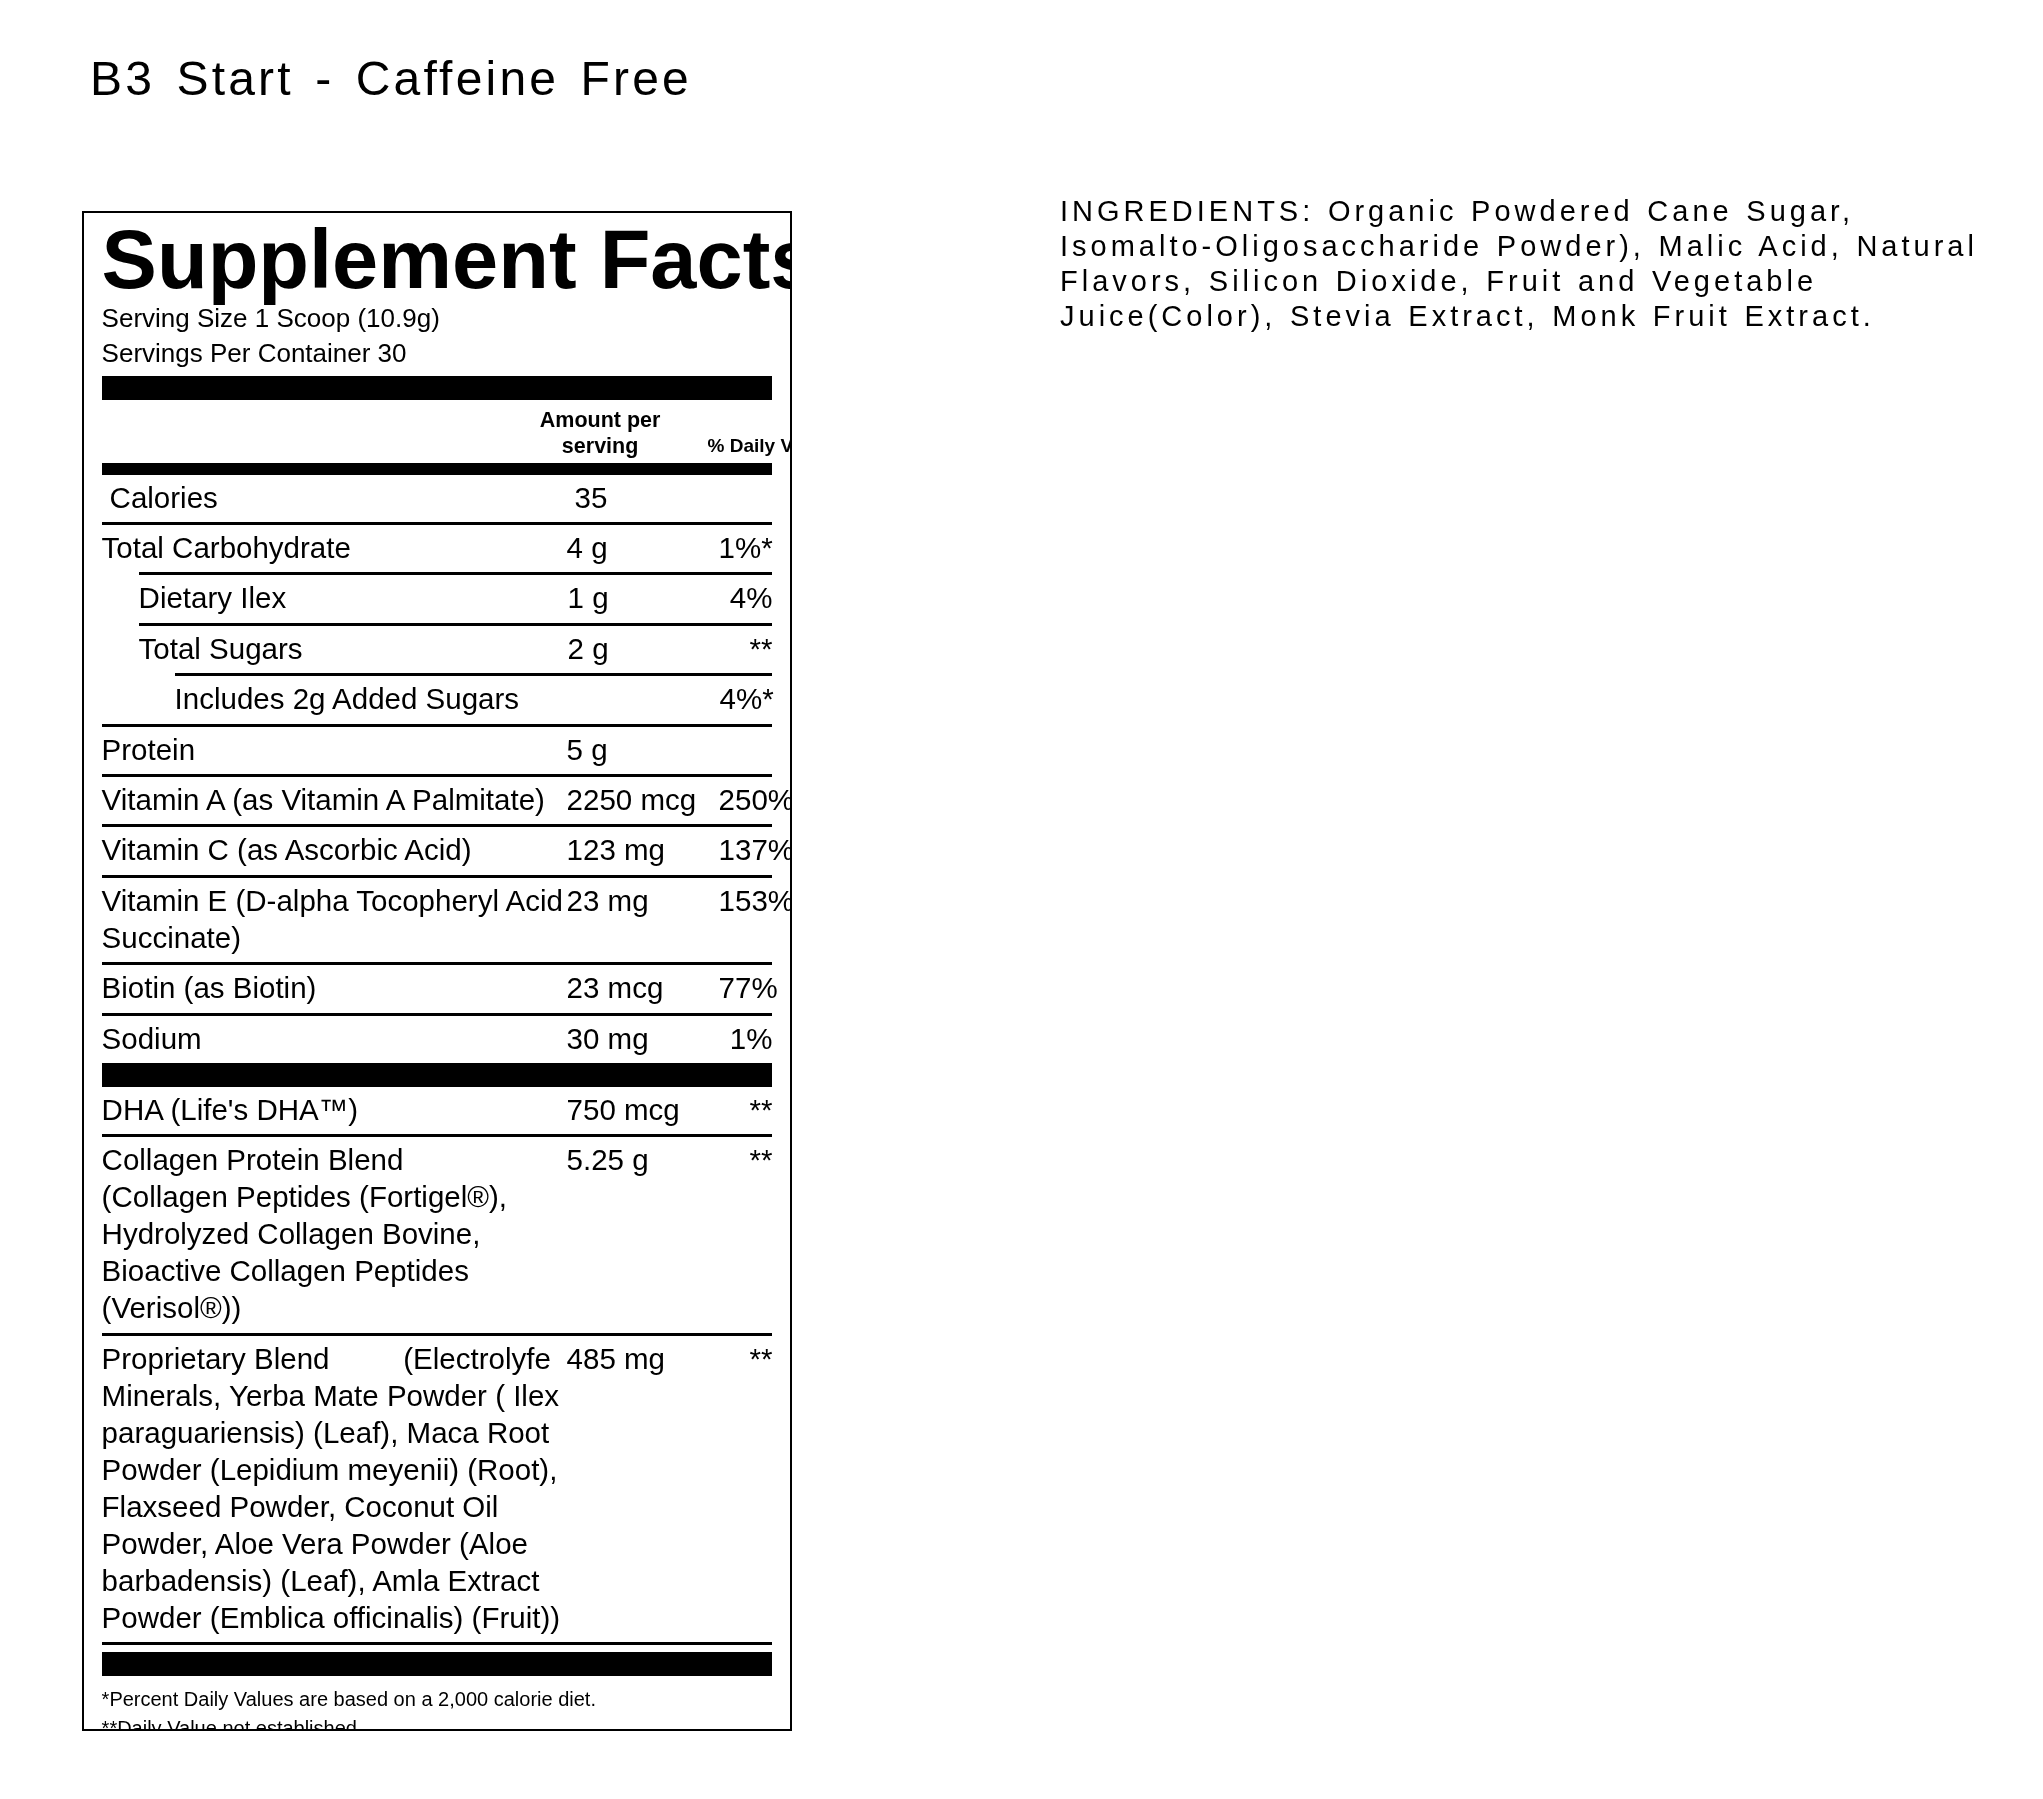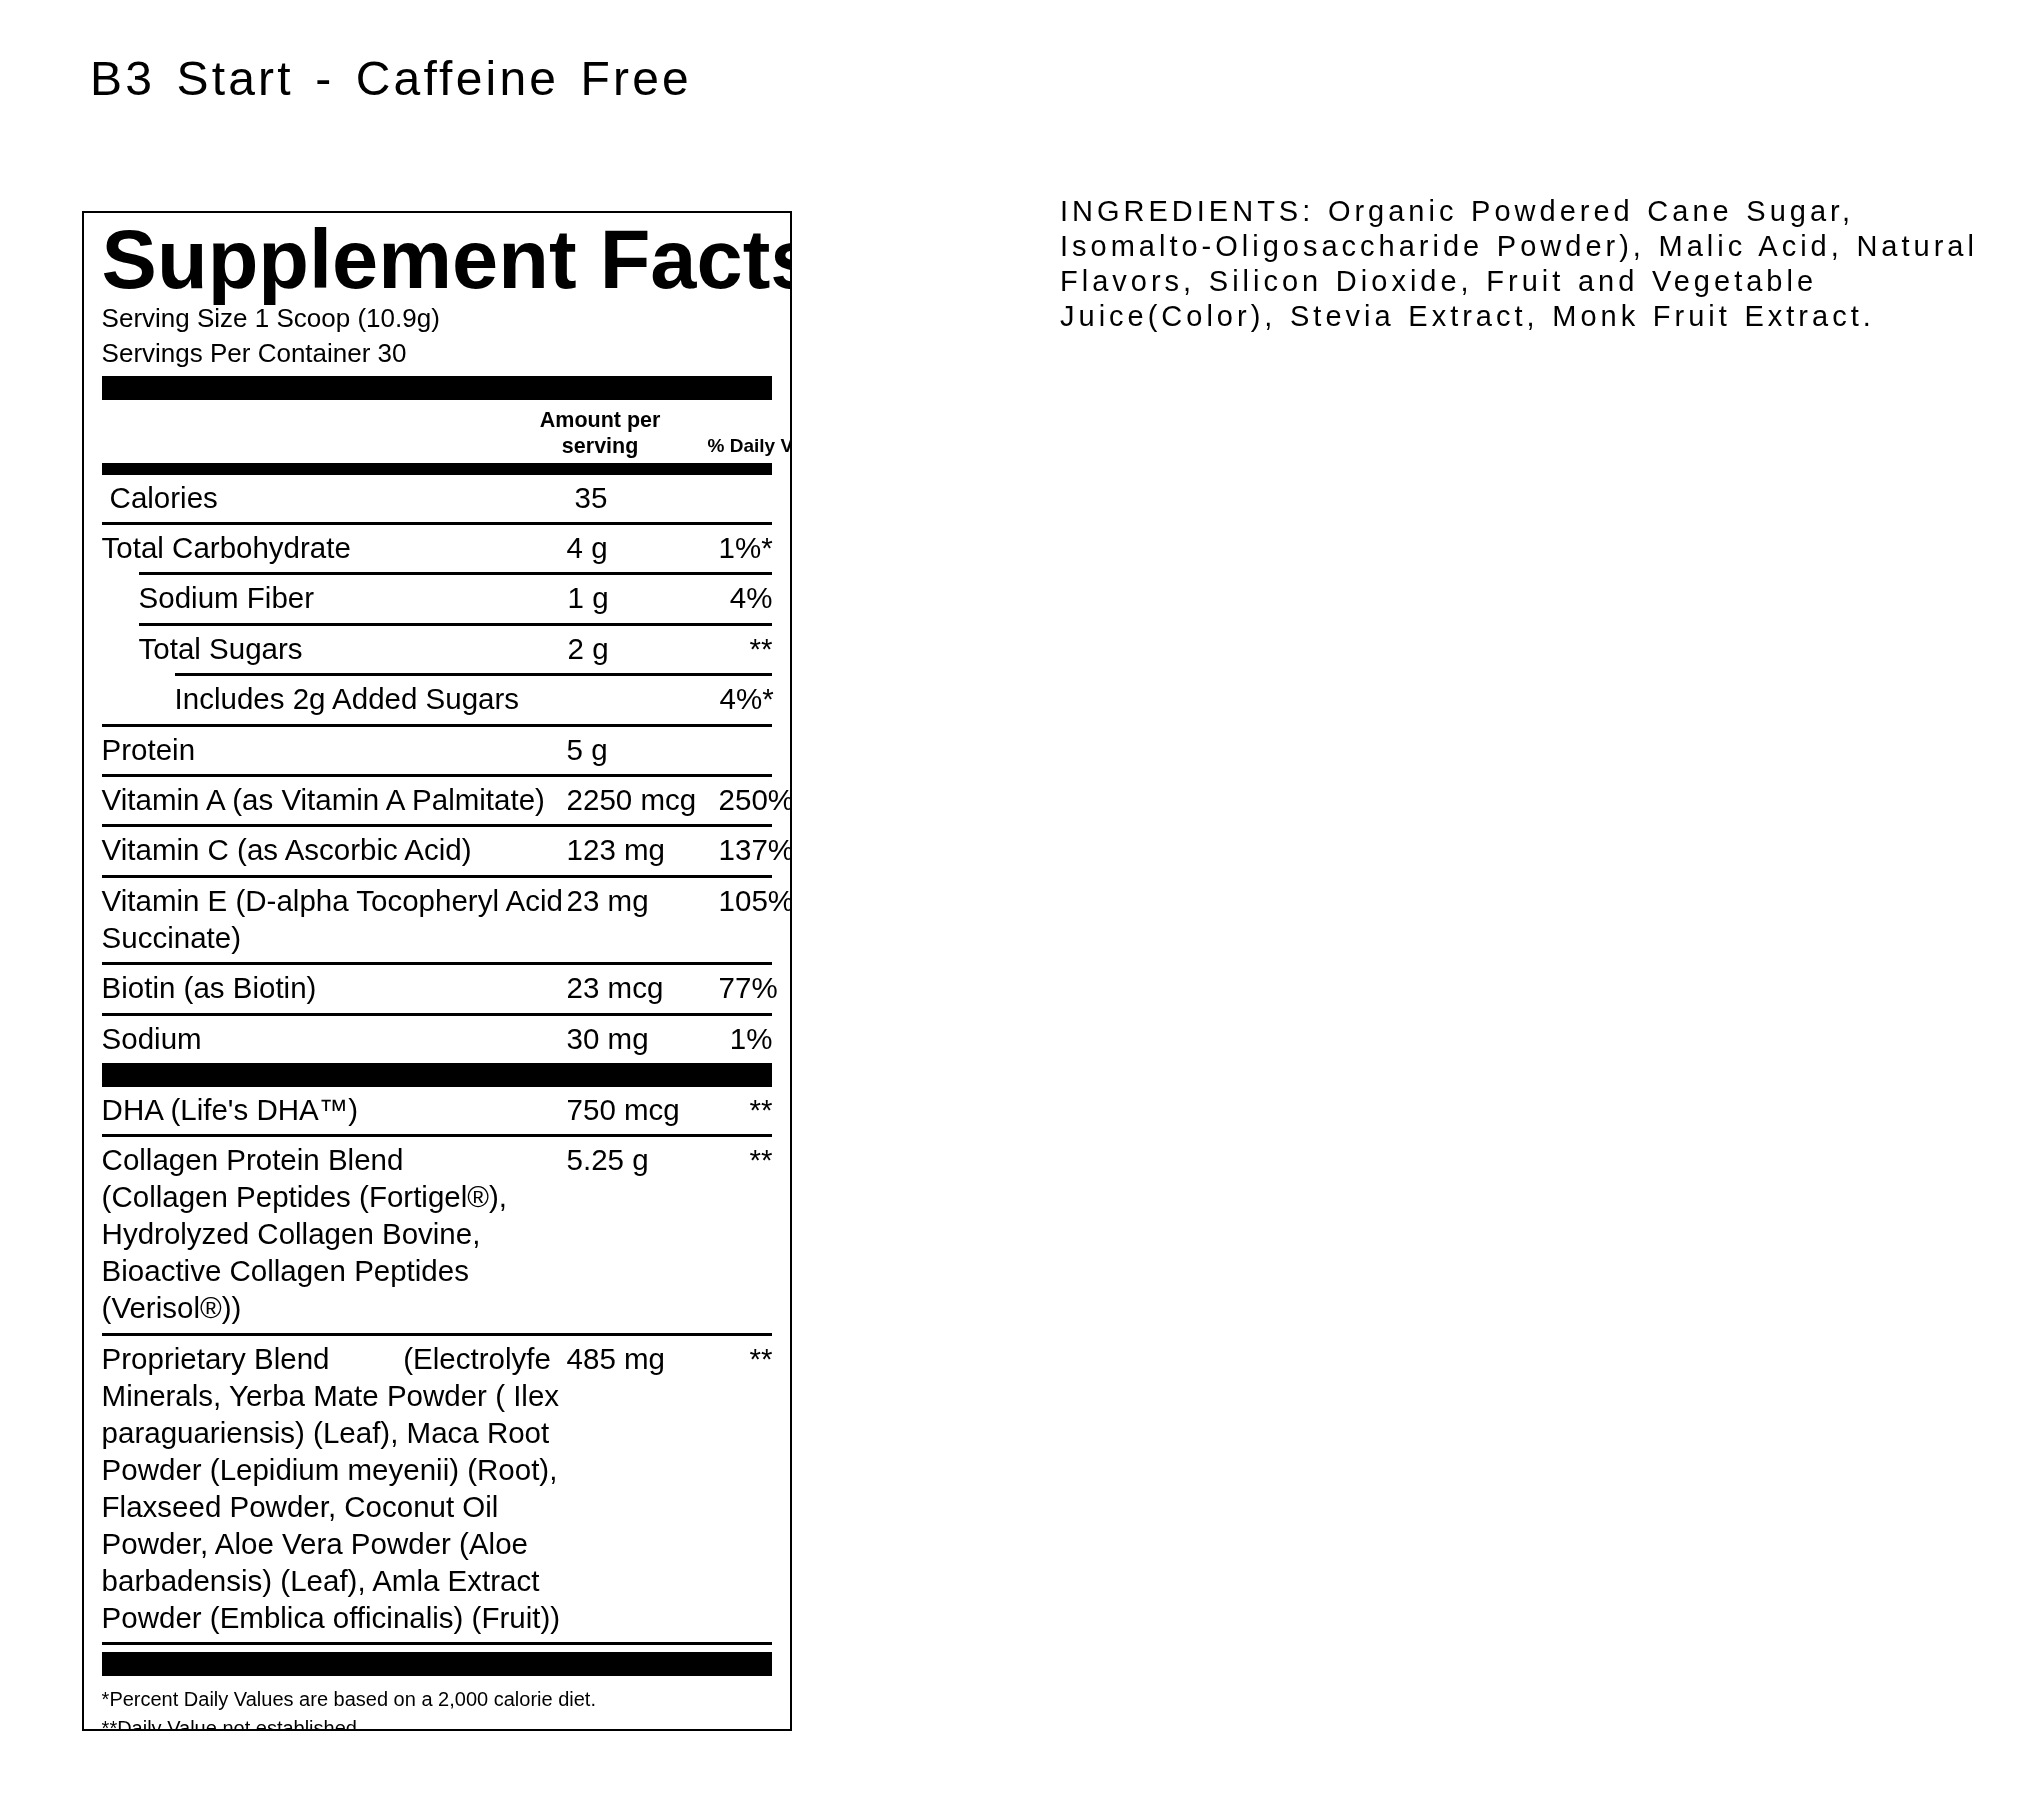--- a/index.html
+++ b/index.html
@@ -164,21 +164,21 @@
         <div class="cell-name">Calories</div>
         <div class="cell-amount">35</div>
         <div class="cell-dv"></div>
       </div>
       <div class="sf-row" style="margin-left: 0px; grid-template-columns: 465px 152px 1fr;">
         <div class="cell-name">Total Carbohydrate</div>
         <div class="cell-amount">4 g</div>
         <div class="cell-dv">1%*</div>
       </div>
       <div class="sf-row" style="margin-left: 37px; grid-template-columns: 429px 152px 1fr;">
-        <div class="cell-name">Sodium Fiber</div>
+        <div class="cell-name">Dietary Ilex</div>
         <div class="cell-amount">1 g</div>
         <div class="cell-dv">4%</div>
       </div>
       <div class="sf-row" style="margin-left: 37px; grid-template-columns: 429px 152px 1fr;">
         <div class="cell-name">Total Sugars</div>
         <div class="cell-amount">2 g</div>
         <div class="cell-dv">**</div>
       </div>
       <div class="sf-row" style="margin-left: 73px; grid-template-columns: 393px 152px 1fr;">
         <div class="cell-name">Includes 2g Added Sugars</div>
@@ -197,21 +197,21 @@
       </div>
       <div class="sf-row" style="margin-left: 0px; grid-template-columns: 465px 152px 1fr;">
         <div class="cell-name">Vitamin C (as Ascorbic Acid)</div>
         <div class="cell-amount">123 mg</div>
         <div class="cell-dv">137%</div>
       </div>
       <div class="sf-row" style="margin-left: 0px; grid-template-columns: 465px 152px 1fr;">
         <div class="cell-name">Vitamin E (D-alpha Tocopheryl Acid
 Succinate)</div>
         <div class="cell-amount">23 mg</div>
-        <div class="cell-dv">105%</div>
+        <div class="cell-dv">153%</div>
       </div>
       <div class="sf-row" style="margin-left: 0px; grid-template-columns: 465px 152px 1fr;">
         <div class="cell-name">Biotin (as Biotin)</div>
         <div class="cell-amount">23 mcg</div>
         <div class="cell-dv">77%</div>
       </div>
       <div class="sf-row" style="margin-left: 0px; grid-template-columns: 465px 152px 1fr;">
         <div class="cell-name">Sodium</div>
         <div class="cell-amount">30 mg</div>
         <div class="cell-dv">1%</div>

